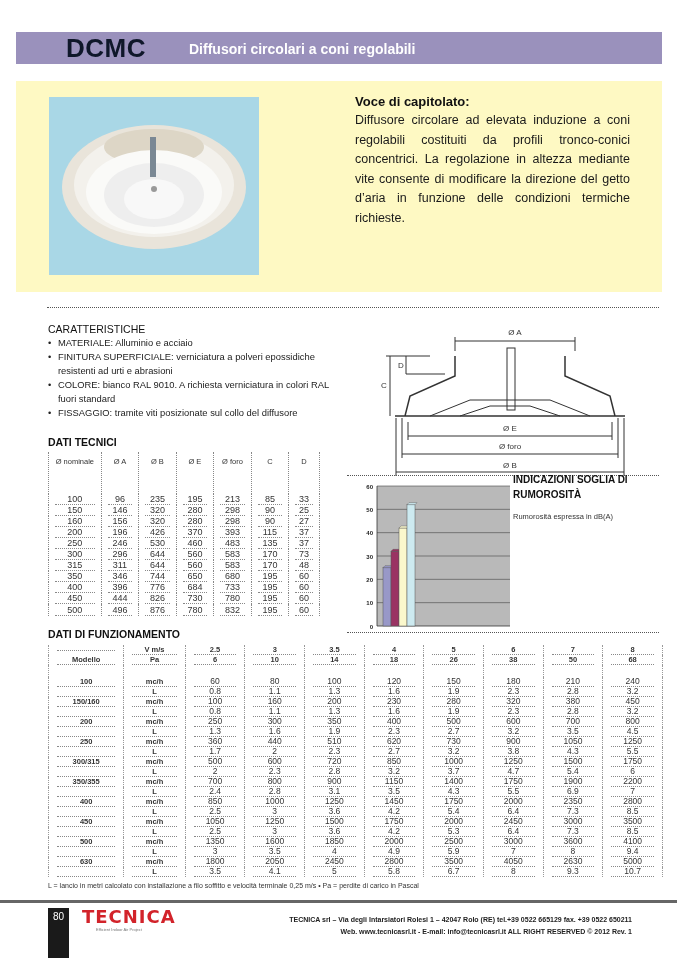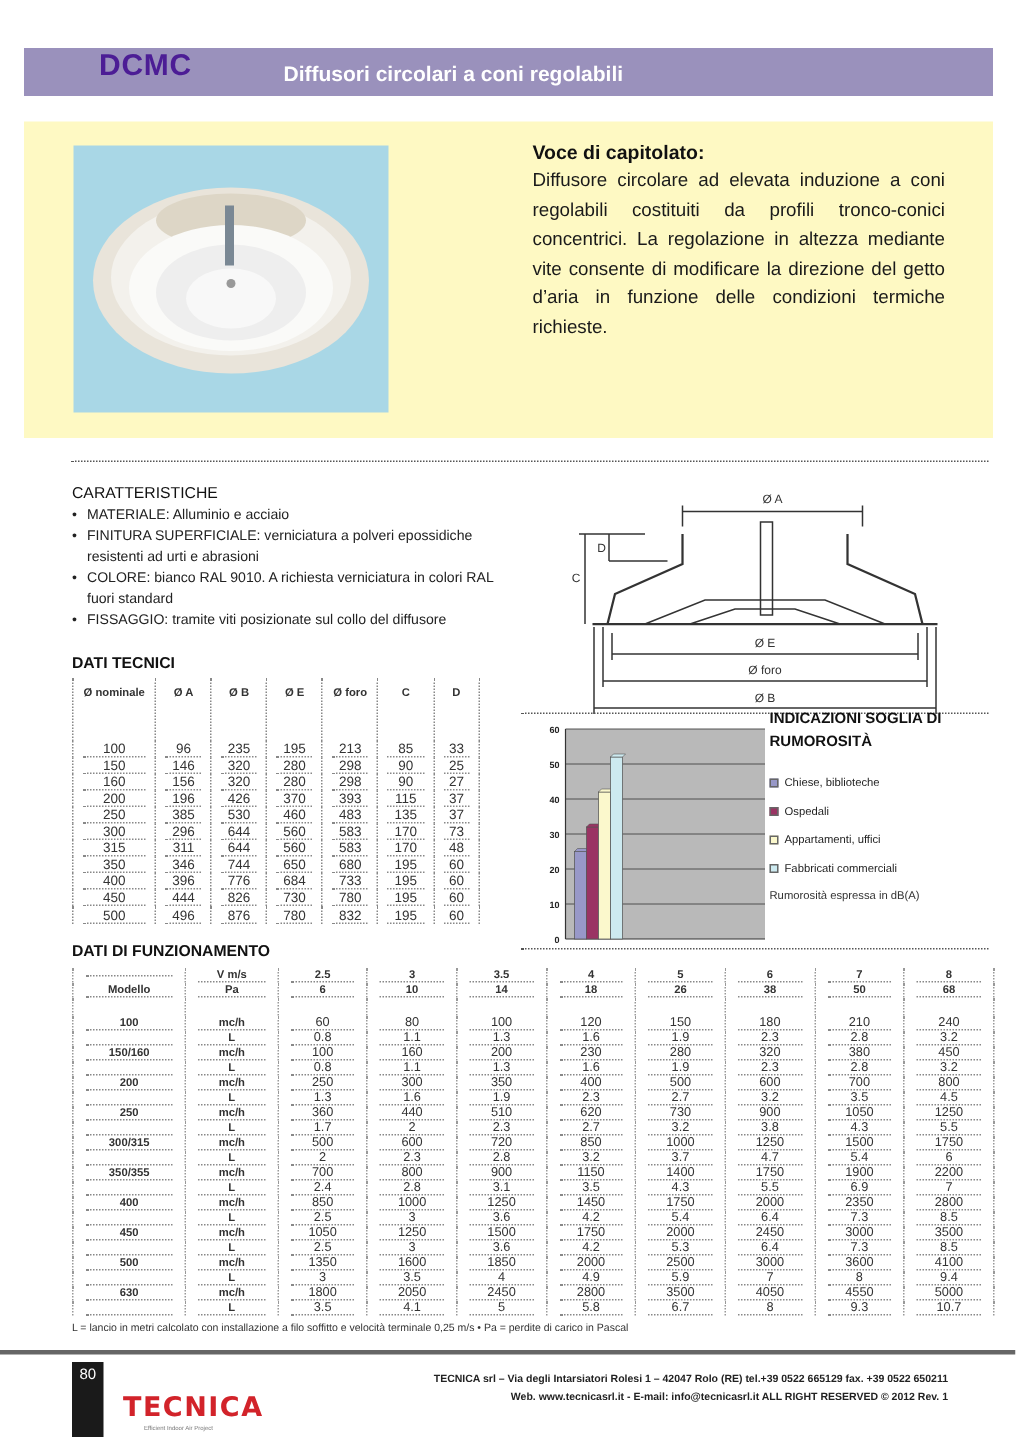--- a/index.html
+++ b/index.html
@@ -1,20 +1,20 @@
 <!DOCTYPE html>
 <html><head>
 <meta charset="utf-8">
 <style>
   * { box-sizing: border-box; margin: 0; padding: 0; }
   html, body { width: 677px; height: 958px; background: #fff; overflow: hidden; }
   body { font-family: "Liberation Sans", sans-serif; color: #222; position: relative; }
 
   .title-bar { position: absolute; left: 16px; top: 32px; width: 646px; height: 32px; background: #9a91bc; }
-  .title-bar .code { position: absolute; left: 50px; top: 1px; font-size: 20px; font-weight: bold; color: #4c1d95; letter-spacing: 0.5px; }
+  .title-bar .code { position: absolute; left: 50px; top: 1px; font-size: 26px; font-weight: bold; color: #0f172a; letter-spacing: 0.5px; }
   .title-bar .subtitle { position: absolute; left: 173px; top: 9px; font-size: 14px; font-weight: bold; color: #fff; }
 
   .hero { position: absolute; left: 16px; top: 81px; width: 646px; height: 211px; background: #fef9c3; }
   .photo { position: absolute; left: 33px; top: 16px; width: 210px; height: 178px; background: #a9d7e6; overflow: hidden; }
   .photo svg { width: 100%; height: 100%; }
   .spec-block { position: absolute; left: 339px; top: 13px; width: 275px; }
   .spec-title { font-size: 13px; font-weight: bold; color: #111; margin-bottom: 2px; }
   .spec-text { font-size: 12.5px; line-height: 19.5px; color: #1a1a1a; text-align: justify; }
   .hero-bullets { position: absolute; left: 339px; top: 156px; font-size: 9px; line-height: 15px; color: #222; list-style: none; }
   .hero-bullets li::before { content: "•"; margin-right: 4px; }
@@ -25,21 +25,21 @@
   .caratt h3 { font-size: 10.5px; font-weight: normal; color: #111; margin-bottom: 1px; }
   .caratt ul { list-style: none; font-size: 9.4px; line-height: 14px; color: #222; }
   .caratt li { padding-left: 10px; text-indent: -10px; }
   .caratt li::before { content: "•"; display: inline-block; width: 10px; text-indent: 0; }
 
   .sec-title { position: absolute; left: 48px; font-size: 10.5px; font-weight: bold; color: #111; }
 
   table { border-collapse: collapse; position: absolute; }
   .dati td, .dati th { font-size: 9px; text-align: center; color: #333; }
   .dati { left: 48px; top: 452px; width: 272px; }
-  .dati th { font-size: 7.5px; font-weight: bold; vertical-align: top; height: 42px; padding-top: 5px; border-left: 1px dotted #888; border-right: 1px dotted #888; }
+  .dati th { font-size: 7.5px; font-weight: normal; vertical-align: top; height: 42px; padding-top: 5px; border-left: 1px dotted #888; border-right: 1px dotted #888; }
   .dati td { height: 10.3px; line-height: 10px; padding: 0 6px; border-left: 1px dotted #888; border-right: 1px dotted #888; }
   .dati td span { display: block; border-bottom: 1px dotted #888; }
   .dati tr.last td { height: 12px; }
 
   .drawing { position: absolute; left: 370px; top: 318px; width: 280px; height: 158px; }
 
   .chart { position: absolute; left: 355px; top: 478px; width: 280px; height: 152px; }
   .legend { position: absolute; left: 513px; top: 472px; width: 130px; }
   .legend h4 { font-size: 10px; font-weight: bold; line-height: 15px; color: #111; margin-bottom: 10px; }
   .legend .item { font-size: 7.5px; height: 19px; display: flex; align-items: center; color: #222; }
@@ -49,21 +49,21 @@
   .funz { left: 48px; top: 645px; width: 615px; }
   .funz td { font-size: 8.5px; text-align: center; color: #333; height: 9.7px; line-height: 9px; padding: 0 8px; border-left: 1px dotted #999; border-right: 1px dotted #999; }
   .funz td span { display: block; border-bottom: 1px dotted #888; }
   .funz td.b { font-weight: bold; font-size: 7.5px; }
   .funz tr.h td { font-weight: bold; font-size: 7.5px; }
   .funz tr.gap td { height: 12px; }
 
   .footnote { position: absolute; left: 48px; top: 882px; font-size: 7px; color: #333; }
   .footer-rule { position: absolute; left: 0; top: 900px; width: 677px; height: 3px; background: #666; }
   .page-num { position: absolute; left: 48px; top: 908px; width: 21px; height: 50px; background: #1a1a1a; color: #fff; font-size: 10px; text-align: center; padding-top: 3px; }
-  .logo { position: absolute; left: 82px; top: 928px; }
+  .logo { position: absolute; left: 82px; top: 906px; }
   .logo .name { font-size: 18px; font-weight: bold; color: #d2232a; letter-spacing: 1px; font-family: "DejaVu Sans", sans-serif; }
   .logo .tag { font-size: 4px; color: #777; margin-left: 14px; }
   .contact { position: absolute; right: 45px; top: 914px; font-size: 7px; line-height: 12px; text-align: right; color: #222; font-weight: bold; }
 </style>
 </head>
 <body>
 
 <div class="title-bar">
   <span class="code">DCMC</span>
   <span class="subtitle">Diffusori circolari a coni regolabili</span>
@@ -207,21 +207,21 @@
         </td>
         <td>
           <span>37</span>
         </td>
       </tr>
       <tr>
         <td>
           <span>250</span>
         </td>
         <td>
-          <span>385</span>
+          <span>246</span>
         </td>
         <td>
           <span>530</span>
         </td>
         <td>
           <span>460</span>
         </td>
         <td>
           <span>483</span>
         </td>
@@ -430,38 +430,20 @@
     <rect x="36" y="73.33333333333333" width="8" height="74.66666666666667" fill="#9a3363" stroke="#555" stroke-width="0.5"></rect>
     <polygon points="36,73.33333333333333 38,71.33333333333333 46,71.33333333333333 44,73.33333333333333" fill="#9a3363" stroke="#555" stroke-width="0.4"></polygon>
     <rect x="44" y="50" width="8" height="98" fill="#fbf8cc" stroke="#555" stroke-width="0.5"></rect>
     <polygon points="44,50 46,48 54,48 52,50" fill="#fbf8cc" stroke="#555" stroke-width="0.4"></polygon>
     <rect x="52" y="26.666666666666657" width="8" height="121.33333333333334" fill="#cdeaf0" stroke="#555" stroke-width="0.5"></rect>
     <polygon points="52,26.666666666666657 54,24.666666666666657 62,24.666666666666657 60,26.666666666666657" fill="#cdeaf0" stroke="#555" stroke-width="0.4"></polygon>
   </svg>
 
 <div class="legend">
   <h4>INDICAZIONI SOGLIA DI RUMOROSITÀ</h4>
-  <div id="legend-items">
-      <div class="item">
-        <span class="sw" style="background: rgb(152, 152, 200);"></span>
-        <span>Chiese, biblioteche</span>
-      </div>
-      <div class="item">
-        <span class="sw" style="background: rgb(154, 51, 99);"></span>
-        <span>Ospedali</span>
-      </div>
-      <div class="item">
-        <span class="sw" style="background: rgb(251, 248, 204);"></span>
-        <span>Appartamenti, uffici</span>
-      </div>
-      <div class="item">
-        <span class="sw" style="background: rgb(205, 234, 240);"></span>
-        <span>Fabbricati commerciali</span>
-      </div>
-    </div>
   <div class="note">Rumorosità espressa in dB(A)</div>
 </div>
 
 <div class="dotline" style="top:632px; left:347px; width:312px"></div>
 
 <div class="sec-title" style="top:628px">DATI DI FUNZIONAMENTO</div>
 
 <table class="funz">
   <tbody id="funz-body">
       <tr class="h">
@@ -1135,21 +1117,21 @@
         <td>
           <span>2800</span>
         </td>
         <td>
           <span>3500</span>
         </td>
         <td>
           <span>4050</span>
         </td>
         <td>
-          <span>4550</span>
+          <span>2630</span>
         </td>
         <td>
           <span>5000</span>
         </td>
       </tr>
       <tr>
         <td class="b">
           <span>&nbsp;</span>
         </td>
         <td class="b">

